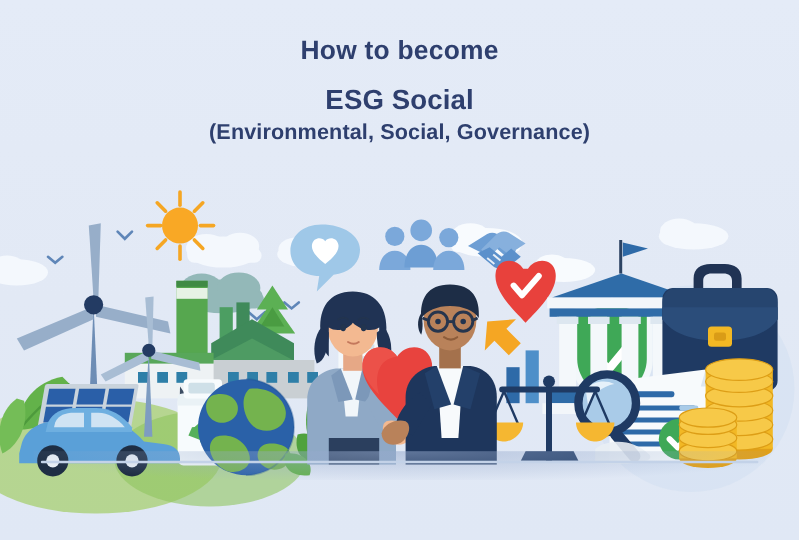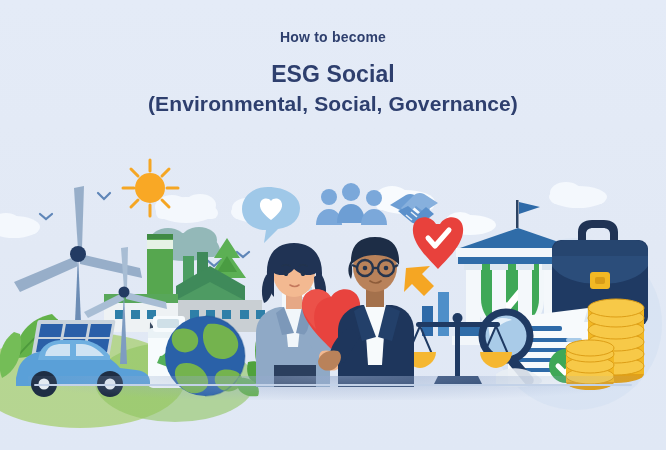--- a/index.html
+++ b/index.html
@@ -18,29 +18,29 @@
   #sky{
     position:absolute;inset:0;
     background:linear-gradient(180deg,#e4ebf7 0%, #e2e9f5 55%, #e0e8f5 100%);
   }
   
   #headline{
     position:absolute;left:0;right:0;top:30px;
     text-align:center;z-index:40;
   }
   #kicker{
-    font-size:14px;font-weight:bold;letter-spacing:.2px;
+    font-size:22px;font-weight:bold;letter-spacing:.2px;
     color:#2e3f6e;line-height:1.1;
   }
   #title{
     margin-top:14px;
     font-size:23px;font-weight:bold;letter-spacing:.1px;
     color:#2e3f6e;line-height:1.32;
   }
-  #title .l2{display:block;font-size:21px;}
+  #title .l2{display:block;font-size:18px;}
   
   #ground-shadow{
     position:absolute;left:28px;right:28px;top:376px;height:24px;
     background:radial-gradient(ellipse at 50% 0%,rgba(150,170,205,.55) 0%,rgba(150,170,205,.18) 55%,rgba(150,170,205,0) 78%);
     z-index:31;
   }
   #ground-line{
     position:absolute;left:34px;right:34px;top:384px;height:2px;
     background:#c3d2e8;border-radius:2px;z-index:32;
   }

